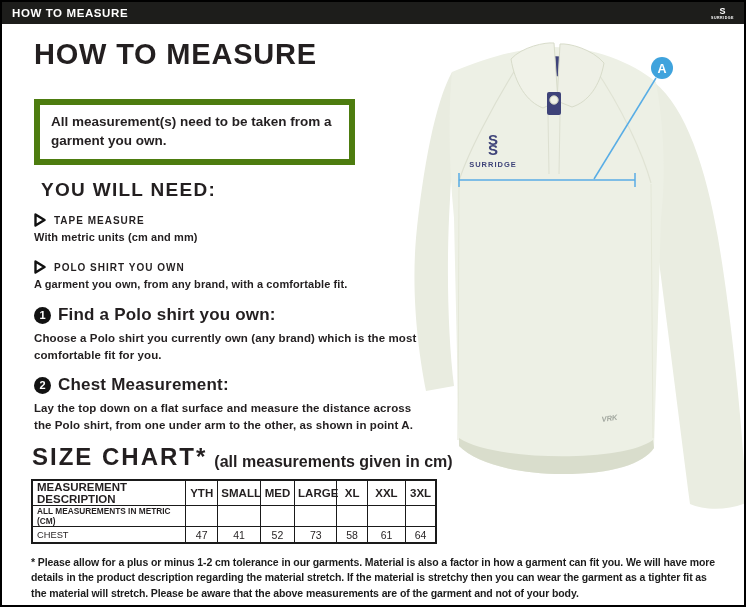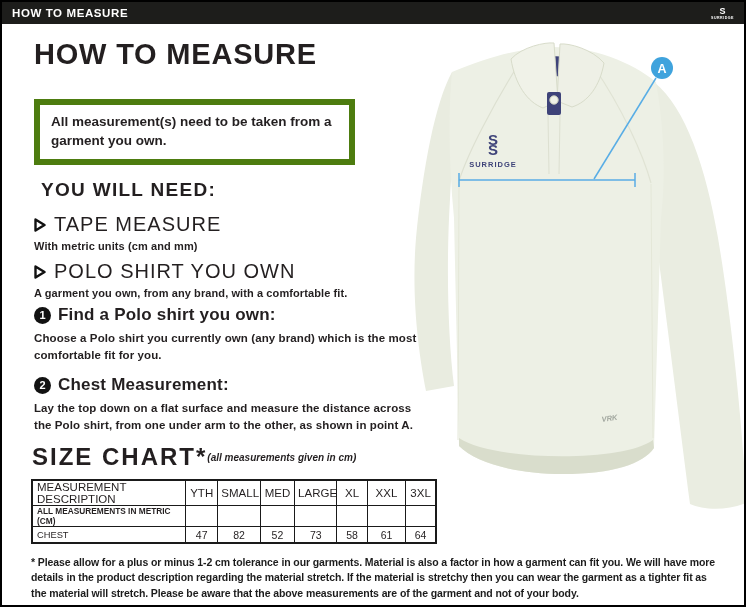--- a/index.html
+++ b/index.html
@@ -20,45 +20,45 @@
   .topbar-logo .brand{color:#fff;font-size:3.6px;letter-spacing:.5px;font-weight:bold;margin-top:2px;}
   
   .page-title{position:absolute;left:32px;top:36px;font-size:29px;font-weight:bold;letter-spacing:.8px;margin:0;}
   .notice-box{
     position:absolute;left:32px;top:97px;width:321px;box-sizing:border-box;
     border:6px solid #4d7c0f;padding:8px 11px;font-size:13.5px;font-weight:bold;line-height:1.4;
   }
   .ywn-heading{position:absolute;left:32px;top:170px;font-size:19px;font-weight:bold;letter-spacing:1.3px;margin:7px;}
   .need-item{position:absolute;left:32px;}
   .need-head{display:flex;align-items:center;gap:8px;}
-  .need-label{font-size:20px;font-weight:normal;letter-spacing:1px;}
+  .need-label{font-size:10px;font-weight:bold;letter-spacing:1px;}
   .need-desc{font-size:11px;font-weight:bold;margin-top:4px;letter-spacing:.1px;}
   .need-tape{top:211px;}
   .need-polo{top:258px;}
   .step{position:absolute;left:32px;width:392px;}
   .step-1{top:303px;}
   .step-2{top:373px;}
   .step-head{display:flex;align-items:center;gap:7px;}
   .step-num{
     width:17px;height:17px;border-radius:50%;background:#121212;color:#fff;
     font-size:11px;font-weight:bold;display:flex;align-items:center;justify-content:center;flex:0 0 17px;
   }
   .step-title{font-size:17px;font-weight:bold;letter-spacing:.2px;}
   .step-body{margin-top:5px;font-size:11.5px;font-weight:bold;line-height:1.45;letter-spacing:.1px;}
-  .size-chart-heading{position:absolute;left:30px;top:441px;display:flex;align-items:center;}
+  .size-chart-heading{position:absolute;left:30px;top:441px;display:flex;align-items:flex-end;gap:7px;}
   .size-chart-title{font-size:24px;font-weight:bold;letter-spacing:2px;}
-  .size-chart-note{font-size:10px;font-weight:bold;font-style:italic;}
+  .size-chart-note{font-size:16px;font-weight:bold;}
   
   .size-table{
     position:absolute;left:29px;top:477px;width:406px;border-collapse:collapse;
     table-layout:fixed;
   }
   .size-table th,.size-table td{border:1px solid #1a1a1a;padding:0 3px;}
   .size-table{border:2px solid #1a1a1a;}
-  .size-table th{font-size:11.5px;font-weight:normal;height:18px;text-align:center;}
+  .size-table th{font-size:11.5px;font-weight:bold;height:18px;text-align:center;}
   .size-table th.col-desc{text-align:left;padding-left:4px;}
   .size-table .metric-row td{height:12px;font-size:8.3px;font-weight:bold;}
   .size-table .chest-row td{height:15px;font-size:10.5px;text-align:center;}
   .size-table .chest-row td.row-label{font-size:9.3px;text-align:left;}
   .size-table td.row-label{text-align:left;padding-left:4px;}
   
   .disclaimer{
     position:absolute;left:29px;top:542px;width:694px;
     font-size:10.5px;font-weight:bold;letter-spacing:-.1px;line-height:1.5;color:#1c1c1c;
   }
@@ -155,21 +155,21 @@
         <td></td>
         <td></td>
         <td></td>
         <td></td>
         <td></td>
         <td></td>
       </tr>
       <tr class="chest-row">
         <td class="row-label">CHEST</td>
         <td>47</td>
-        <td>82</td>
+        <td>41</td>
         <td>52</td>
         <td>73</td>
         <td>58</td>
         <td>61</td>
         <td>64</td>
       </tr>
     </tbody>
   </table>
 
   <p class="disclaimer">* Please allow for a plus or minus 1-2 cm tolerance in our garments. Material is also a factor in how a garment can fit you. We will have more details in the product description regarding the material stretch. If the material is stretchy then you can wear the garment as a tighter fit as the material will stretch. Please be aware that the above measurements are of the garment and not of your body.</p>

